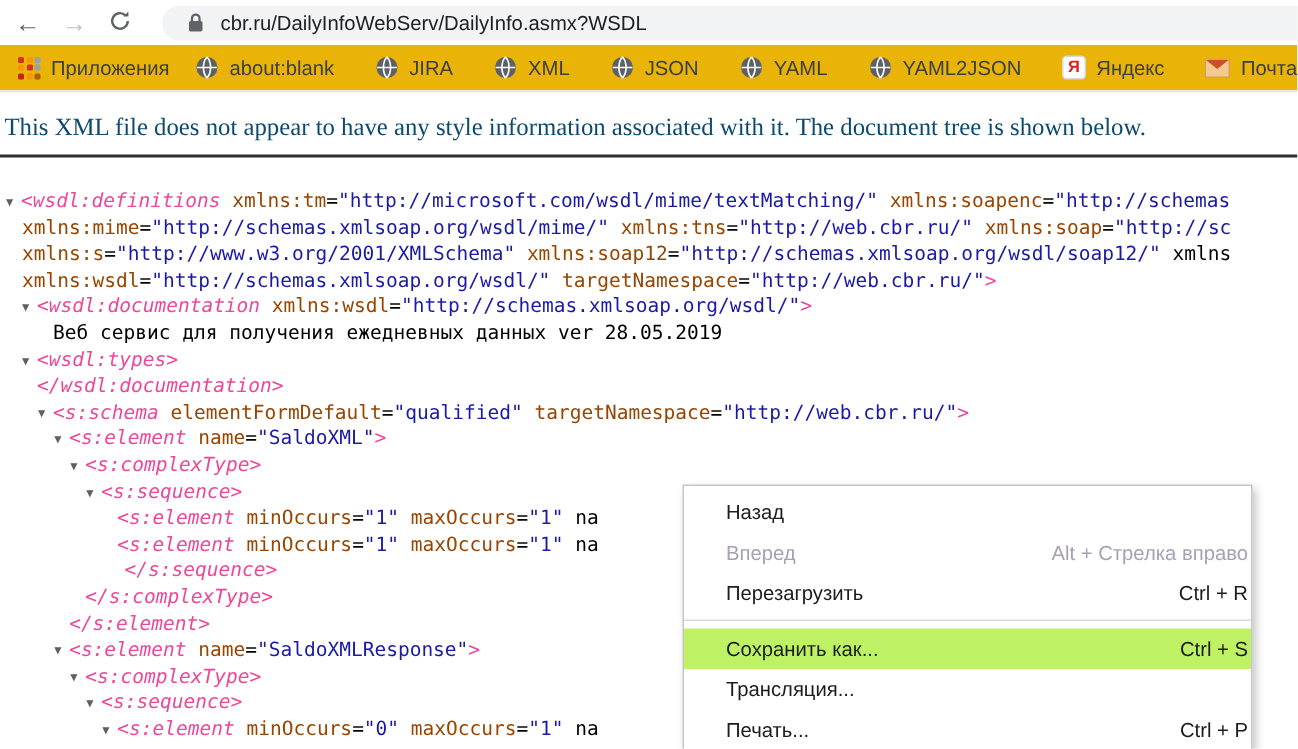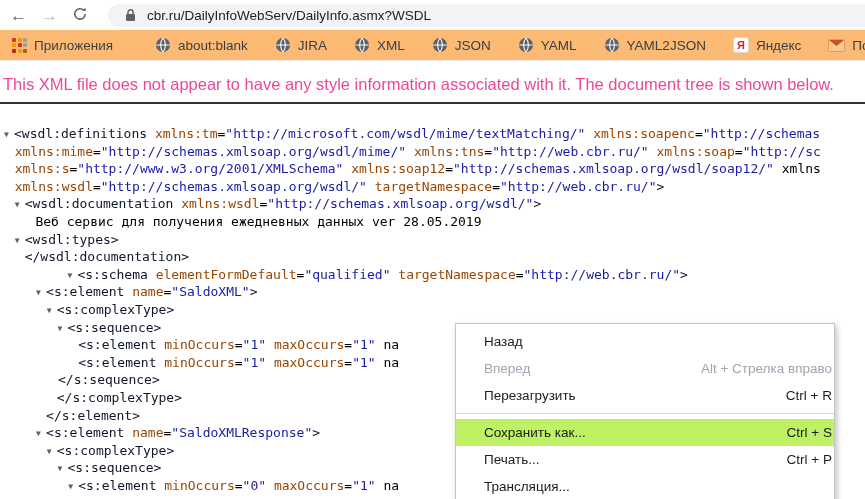--- a/index.html
+++ b/index.html
@@ -9,36 +9,36 @@
 
   
   .toolbar { height:30px; display:flex; align-items:center; padding:0 0 0 10px; gap:14px; background:#fff; }
   .navbtn { font-size:17px; color:#5f6368; line-height:1; cursor:pointer; }
   .navbtn.disabled { color:#bcc0c4; }
   .omnibox { flex:1; height:23px; margin-left:6px; margin-right:-12px; background:#f1f3f4;
              border-radius:13px; display:flex; align-items:center; padding-left:17px; gap:11px; }
   .urltext { font-size:13.5px; color:#202124; white-space:nowrap; }
 
   
-  .bookmarks { height:31px; display:flex; align-items:center; padding:0 12px; gap:42px;
-               border-bottom:1px solid #ececec; background:#fdba74; }
+  .bookmarks { height:31px; display:flex; align-items:center; padding:0 12px; gap:17px;
+               border-bottom:1px solid #ececec; background:#eab308; }
   .bm { display:flex; align-items:center; gap:7px; font-size:13.5px; color:#3c4043; cursor:pointer; white-space:nowrap; }
   .appsgrid { display:grid; grid-template-columns:repeat(3,4px); grid-gap:1.5px; }
   .appsgrid i { width:4px; height:4px; border-radius:1px; display:block; }
   .yicon { width:16px; height:16px; border:1px solid #d8d8d8; border-radius:3px; background:#fff;
            color:#e02020; font-weight:bold; font-size:11px; display:flex; align-items:center; justify-content:center; }
 
   
-  .notice { font-family:Liberation Sans, sans-serif; font-size:16.5px; color:#ec4899;
+  .notice { font-family:Liberation Serif, serif; font-size:16.5px; color:#0c4a6e;
             padding:14px 4px 8px 3px; border-bottom:2px solid #303030; }
   .xmlwrap { padding-top:21px; font-family:"DejaVu Sans Mono", monospace;
              font-size:13px; line-height:17.6px; color:#000; }
   .xline { white-space:pre; height:17.6px; }
   .arr { display:inline-block; width:10px; font-size:8px; color:#606060; vertical-align:1px; cursor:pointer; }
-  .t { color:#0f172a; }
+  .t { color:#ec4899;font-style:italic; }
   .a { color:#994500; }
   .v { color:#1a1aa6; }
 
   
   .menu { position:absolute; left:455px; top:323px; width:380px; background:#fff;
           border:1px solid #c6c6c6; box-shadow:2px 3px 6px rgba(0,0,0,.25);
           padding:4px 0; z-index:10; font-size:13.5px; color:#1c1c1c; }
   .mitem { height:27px; display:flex; align-items:center; justify-content:space-between;
            padding:0 2px 0 28px; cursor:pointer; }
   .mitem.hover { background:#bef264; }
@@ -145,27 +145,27 @@
     <div class="notice">This XML file does not appear to have any style information associated with it. The document tree is shown below.</div>
     <div class="xmlwrap" id="xmltree">
         <div class="xline" style="padding-left: 4px;"><span class="arr">▼</span><span><span class="t">&lt;wsdl:definitions</span> <span class="a">xmlns:tm</span>=<span class="v">"http://microsoft.com/wsdl/mime/textMatching/"</span> <span class="a">xmlns:soapenc</span>=<span class="v">"http://schemas</span></span></div>
         <div class="xline" style="padding-left: 14.7px;"><span><span class="a">xmlns:mime</span>=<span class="v">"http://schemas.xmlsoap.org/wsdl/mime/"</span> <span class="a">xmlns:tns</span>=<span class="v">"http://web.cbr.ru/"</span> <span class="a">xmlns:soap</span>=<span class="v">"http://sc</span></span></div>
         <div class="xline" style="padding-left: 14.7px;"><span><span class="a">xmlns:s</span>=<span class="v">"http://www.w3.org/2001/XMLSchema"</span> <span class="a">xmlns:soap12</span>=<span class="v">"http://schemas.xmlsoap.org/wsdl/soap12/"</span> xmlns</span></div>
         <div class="xline" style="padding-left: 14.7px;"><span><span class="a">xmlns:wsdl</span>=<span class="v">"http://schemas.xmlsoap.org/wsdl/"</span> <span class="a">targetNamespace</span>=<span class="v">"http://web.cbr.ru/"</span><span class="t">&gt;</span></span></div>
         <div class="xline" style="padding-left: 14.7px;"><span class="arr">▼</span><span><span class="t">&lt;wsdl:documentation</span> <span class="a">xmlns:wsdl</span>=<span class="v">"http://schemas.xmlsoap.org/wsdl/"</span><span class="t">&gt;</span></span></div>
         <div class="xline" style="padding-left: 25.4px;"><span class="arr"></span><span>Веб сервис для получения ежедневных данных ver 28.05.2019</span></div>
         <div class="xline" style="padding-left: 14.7px;"><span class="arr">▼</span><span><span class="t">&lt;wsdl:types</span><span class="t">&gt;</span></span></div>
         <div class="xline" style="padding-left: 14.7px;"><span class="arr"></span><span><span class="t">&lt;/wsdl:documentation</span><span class="t">&gt;</span></span></div>
-        <div class="xline" style="padding-left: 25.4px; margin-left: 42px;"><span class="arr">▼</span><span><span class="t">&lt;s:schema</span> <span class="a">elementFormDefault</span>=<span class="v">"qualified"</span> <span class="a">targetNamespace</span>=<span class="v">"http://web.cbr.ru/"</span><span class="t">&gt;</span></span></div>
+        <div class="xline" style="padding-left: 25.4px;"><span class="arr">▼</span><span><span class="t">&lt;s:schema</span> <span class="a">elementFormDefault</span>=<span class="v">"qualified"</span> <span class="a">targetNamespace</span>=<span class="v">"http://web.cbr.ru/"</span><span class="t">&gt;</span></span></div>
         <div class="xline" style="padding-left: 36.1px;"><span class="arr">▼</span><span><span class="t">&lt;s:element</span> <span class="a">name</span>=<span class="v">"SaldoXML"</span><span class="t">&gt;</span></span></div>
         <div class="xline" style="padding-left: 46.8px;"><span class="arr">▼</span><span><span class="t">&lt;s:complexType</span><span class="t">&gt;</span></span></div>
         <div class="xline" style="padding-left: 57.5px;"><span class="arr">▼</span><span><span class="t">&lt;s:sequence</span><span class="t">&gt;</span></span></div>
         <div class="xline" style="padding-left: 68.2px;"><span class="arr"></span><span><span class="t">&lt;s:element</span> <span class="a">minOccurs</span>=<span class="v">"1"</span> <span class="a">maxOccurs</span>=<span class="v">"1"</span> na</span></div>
         <div class="xline" style="padding-left: 68.2px;"><span class="arr"></span><span><span class="t">&lt;s:element</span> <span class="a">minOccurs</span>=<span class="v">"1"</span> <span class="a">maxOccurs</span>=<span class="v">"1"</span> na</span></div>
-        <div class="xline" style="padding-left: 48px;"><span class="arr"></span><span><span class="t">&lt;/s:sequence</span><span class="t">&gt;</span></span></div>
+        <div class="xline" style="padding-left: 73px;"><span class="arr"></span><span><span class="t">&lt;/s:sequence</span><span class="t">&gt;</span></span></div>
         <div class="xline" style="padding-left: 46.8px;"><span class="arr"></span><span><span class="t">&lt;/s:complexType</span><span class="t">&gt;</span></span></div>
         <div class="xline" style="padding-left: 36.1px;"><span class="arr"></span><span><span class="t">&lt;/s:element</span><span class="t">&gt;</span></span></div>
         <div class="xline" style="padding-left: 36.1px;"><span class="arr">▼</span><span><span class="t">&lt;s:element</span> <span class="a">name</span>=<span class="v">"SaldoXMLResponse"</span><span class="t">&gt;</span></span></div>
         <div class="xline" style="padding-left: 46.8px;"><span class="arr">▼</span><span><span class="t">&lt;s:complexType</span><span class="t">&gt;</span></span></div>
         <div class="xline" style="padding-left: 57.5px;"><span class="arr">▼</span><span><span class="t">&lt;s:sequence</span><span class="t">&gt;</span></span></div>
         <div class="xline" style="padding-left: 68.2px;"><span class="arr">▼</span><span><span class="t">&lt;s:element</span> <span class="a">minOccurs</span>=<span class="v">"0"</span> <span class="a">maxOccurs</span>=<span class="v">"1"</span> na</span></div>
       </div>
   </div>
 
   <div class="menu" id="ctxmenu">
@@ -179,21 +179,21 @@
       <div class="mitem">
         <span>Перезагрузить</span>
         <span>Ctrl + R</span>
       </div>
       <div class="msep"></div>
       <div class="mitem hover">
         <span>Сохранить как...</span>
         <span>Ctrl + S</span>
       </div>
       <div class="mitem">
+        <span>Трансляция...</span>
+        <span></span>
+      </div>
+      <div class="mitem">
         <span>Печать...</span>
         <span>Ctrl + P</span>
-      </div>
-      <div class="mitem">
-        <span>Трансляция...</span>
-        <span></span>
       </div>
     </div>
 </div>
 
 </body></html>

